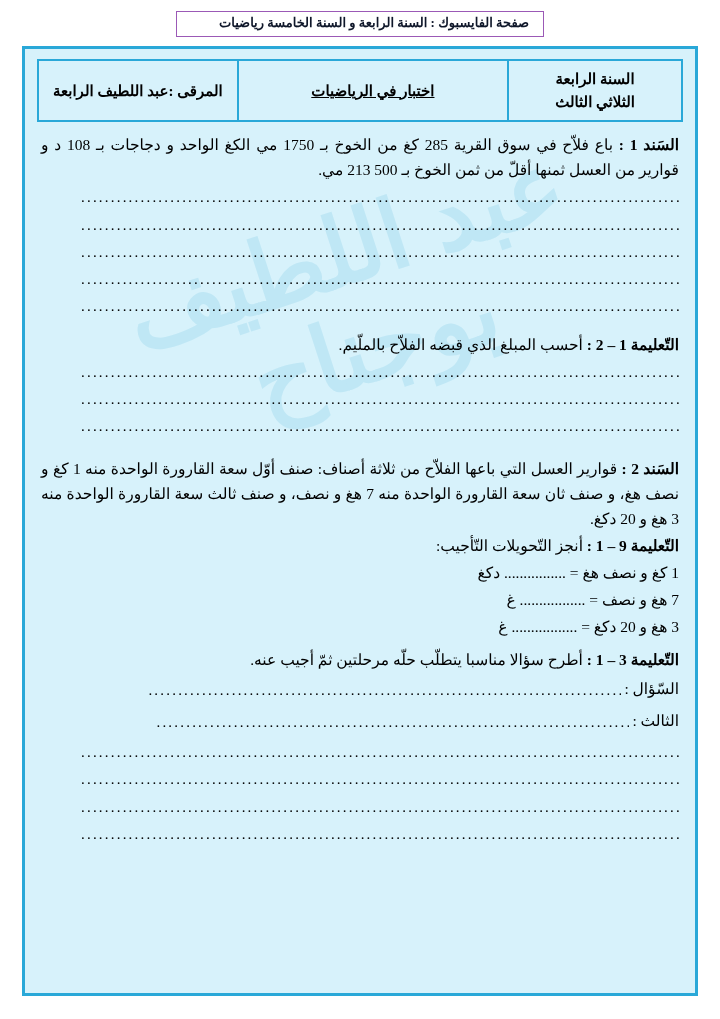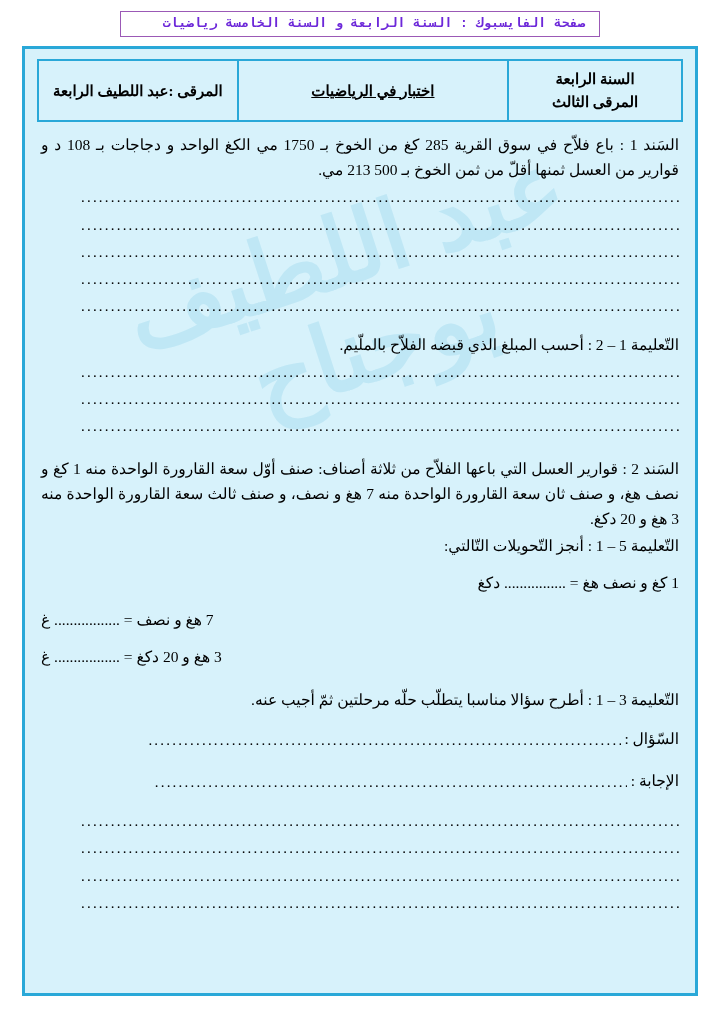--- a/index.html
+++ b/index.html
@@ -24,24 +24,24 @@
   }
 
   
   .fb-banner {
     margin-top: 11px;
     border: 1px solid #9b59b6;
     padding: 3px 14px 5px 14px;
     background: #ffffff;
   }
   .fb-banner-text {
-    color: #6d28d9;
+    color: #0f172a;
     font-size: 13px;
     font-weight: bold;
-    font-family: Liberation Mono, monospace;
+    font-family: Liberation Serif, serif;
     white-space: nowrap;
     margin-left: 28px;
   }
 
   
   .sheet {
     margin-top: 9px;
     width: 676px;
     height: 950px;
     border: 3px solid #29a8d8;
@@ -104,44 +104,44 @@
   .body-text {
     padding: 10px 16px 0 16px;
     font-size: 15.5px;
     line-height: 1.62;
     color: #000;
     text-align: right;
   }
   .para {
     margin: 0 0 2px 0;
   }
-  .bold { font-weight: normal; }
+  .bold { font-weight: bold; }
   .para.justified { text-align: justify; text-align-last: right; }
 
   .dots {
     margin: 3px 0;
     color: #000;
     font-size: 15px;
     letter-spacing: 2.2px;
     white-space: nowrap;
     overflow: hidden;
     text-align: center;
     direction: ltr;
   }
   .dots.indent-sm { padding: 0 40px; }
   .spacer-6 { height: 6px; }
   .spacer-10 { height: 10px; }
   .spacer-14 { height: 14px; }
 
   .centered-line {
-    text-align: left;
+    text-align: right;
     margin: 1px 0;
     font-size: 15.5px;
   }
-  .label-line { font-size: 15.5px; margin: 12px 0; }
+  .label-line { font-size: 15.5px; margin: 2px 0; }
 </style>
 </head>
 <body>
 
 <div class="page">
 
   <div class="fb-banner">
     <div class="fb-banner-text">صفحة الفايسبوك : السنة الرابعة و السنة الخامسة رياضيات</div>
   </div>
 
@@ -152,21 +152,21 @@
       <div>بوجناح</div>
     </div>
 
     <div class="content">
 
       <table class="head">
         <tbody>
             <tr>
           <td class="cell-level">
             <div>السنة الرابعة</div>
-            <div>المرقى الثالث</div>
+            <div>الثلاثي الثالث</div>
           </td>
           <td class="cell-title">اختبار في الرياضيات</td>
           <td class="cell-school">المرقى :عبد اللطيف الرابعة</td>
         </tr>
       </tbody>
         </table>
 
       <div class="body-text">
 
         <p class="para justified">
@@ -191,41 +191,41 @@
         <div class="dots indent-sm">........................................................................................................</div>
         <div class="dots indent-sm">........................................................................................................</div>
 
         <div class="spacer-14"></div>
 
         <p class="para justified">
           <span class="bold">السَند 2 :</span>
           <span>قوارير العسل التي باعها الفلاّح من ثلاثة أصناف: صنف أوّل سعة القارورة الواحدة منه 1 كغ و نصف هغ، و صنف ثان سعة القارورة الواحدة منه 7 هغ و نصف، و صنف ثالث سعة القارورة الواحدة منه 3 هغ و 20 دكغ.</span>
         </p>
         <p class="para">
-          <span class="bold">التّعليمة 5 – 1 :</span>
-          <span>أنجز التّحويلات التّالتي:</span>
+          <span class="bold">التّعليمة 9 – 1 :</span>
+          <span>أنجز التّحويلات التّأجيب:</span>
         </p>
 
         <div class="label-line">1 كغ و نصف هغ = ................ دكغ</div>
         <div class="label-line centered-line">7 هغ و نصف = ................. غ</div>
         <div class="label-line centered-line">3 هغ و 20 دكغ = ................. غ</div>
 
         <div class="spacer-6"></div>
 
         <p class="para">
           <span class="bold">التّعليمة 3 – 1 :</span>
           <span>أطرح سؤالا مناسبا يتطلّب حلّه مرحلتين ثمّ أجيب عنه.</span>
         </p>
 
         <div class="label-line" style="text-align:right">
           <span>السّؤال :</span>
           <span class="dots" style="display:inline-block;width:74%;vertical-align:middle">................................................................................</span>
         </div>
         <div class="label-line" style="text-align:right">
-          <span>الإجابة :</span>
+          <span>الثالث :</span>
           <span class="dots" style="display:inline-block;width:74%;vertical-align:middle">................................................................................</span>
         </div>
 
         <div class="dots indent-sm">........................................................................................................</div>
         <div class="dots indent-sm">........................................................................................................</div>
         <div class="dots indent-sm">........................................................................................................</div>
         <div class="dots indent-sm">........................................................................................................</div>
 
       </div>
     </div>

